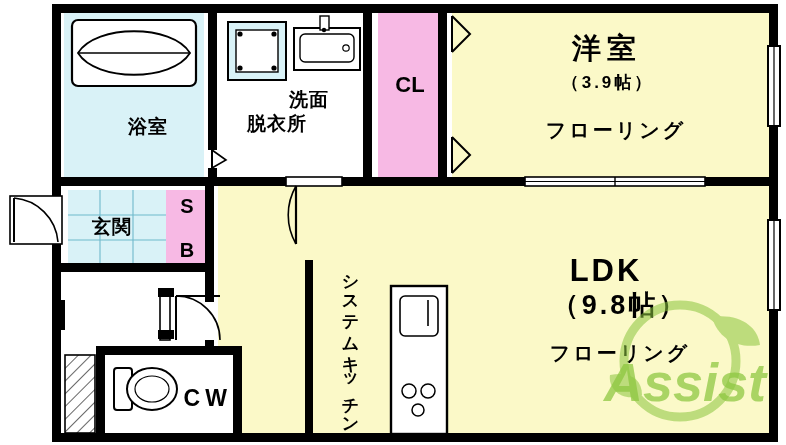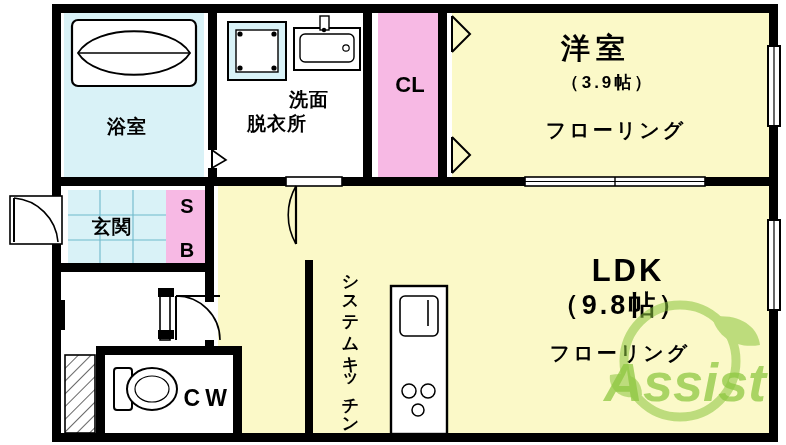--- a/index.html
+++ b/index.html
@@ -236,32 +236,32 @@
       <circle cx="428" cy="391" r="7" fill="none" stroke="#000000" stroke-width="1.5"></circle>
       <circle cx="418" cy="410" r="6" fill="none" stroke="#000000" stroke-width="1.5"></circle>
     </g>
 
     <g fill="#000000">
       <rect x="158" y="288" width="16" height="9"></rect>
       <rect x="158" y="330" width="16" height="9"></rect>
     </g>
   </svg>
 
-  <div class="lbl" style="left:86px; top:115px; width:82px; font-size:19px; font-weight:700; letter-spacing:1px;">浴室</div>
+  <div class="lbl" style="left:86px; top:115px; width:82px; font-size:19px; font-weight:700; letter-spacing:1px;text-align:right;">浴室</div>
 
   <div class="lbl" style="left:249px; top:88px; width:80px; font-size:19px; font-weight:700; letter-spacing:1px;text-align:right;">洗面</div>
   <div class="lbl" style="left:227px; top:112px; width:100px; font-size:19px; font-weight:700; letter-spacing:1px;">脱衣所</div>
 
   <div class="lbl" style="left:382px; top:72px; width:56px; font-size:22px; font-weight:700;">CL</div>
 
-  <div class="lbl" style="left:496px; top:31px; width:200px; font-size:29px; font-weight:700; letter-spacing:6px;">洋室</div>
+  <div class="lbl" style="left:507px; top:31px; width:200px; font-size:29px; font-weight:700; letter-spacing:6px;">洋室</div>
   <div class="lbl" style="left:488px; top:73px; width:240px; font-size:17px; font-weight:700; letter-spacing:3px;">（3.9帖）</div>
   <div class="lbl" style="left:506px; top:118px; width:220px; font-size:20px; font-weight:700; letter-spacing:3px;">フローリング</div>
 
-  <div class="lbl" style="left:528px; top:252px; width:200px; font-size:31px; font-weight:700; letter-spacing:3px;">LDK</div>
+  <div class="lbl" style="left:506px; top:252px; width:200px; font-size:31px; font-weight:700; letter-spacing:3px;">LDK</div>
   <div class="lbl" style="left:500px; top:289px; width:240px; font-size:27px; font-weight:700; letter-spacing:3px;">（9.8帖）</div>
   <div class="lbl" style="left:510px; top:341px; width:220px; font-size:20px; font-weight:700; letter-spacing:3px;">フローリング</div>
 
   <div class="lbl" style="left:72px; top:215px; width:80px; font-size:19px; font-weight:700; letter-spacing:1px;">玄関</div>
 
   <div class="lbl-v" style="left:171px; top:195px; width:26px; font-size:20px; font-weight:700; writing-mode:vertical-rl; text-orientation:upright; height:66px;">S
 B</div>
 
   <div class="lbl-v" style="left:198px; top:365px; width:30px; font-size:23px; font-weight:700; writing-mode:vertical-rl; text-orientation:upright; height:66px;">W
 C</div>

